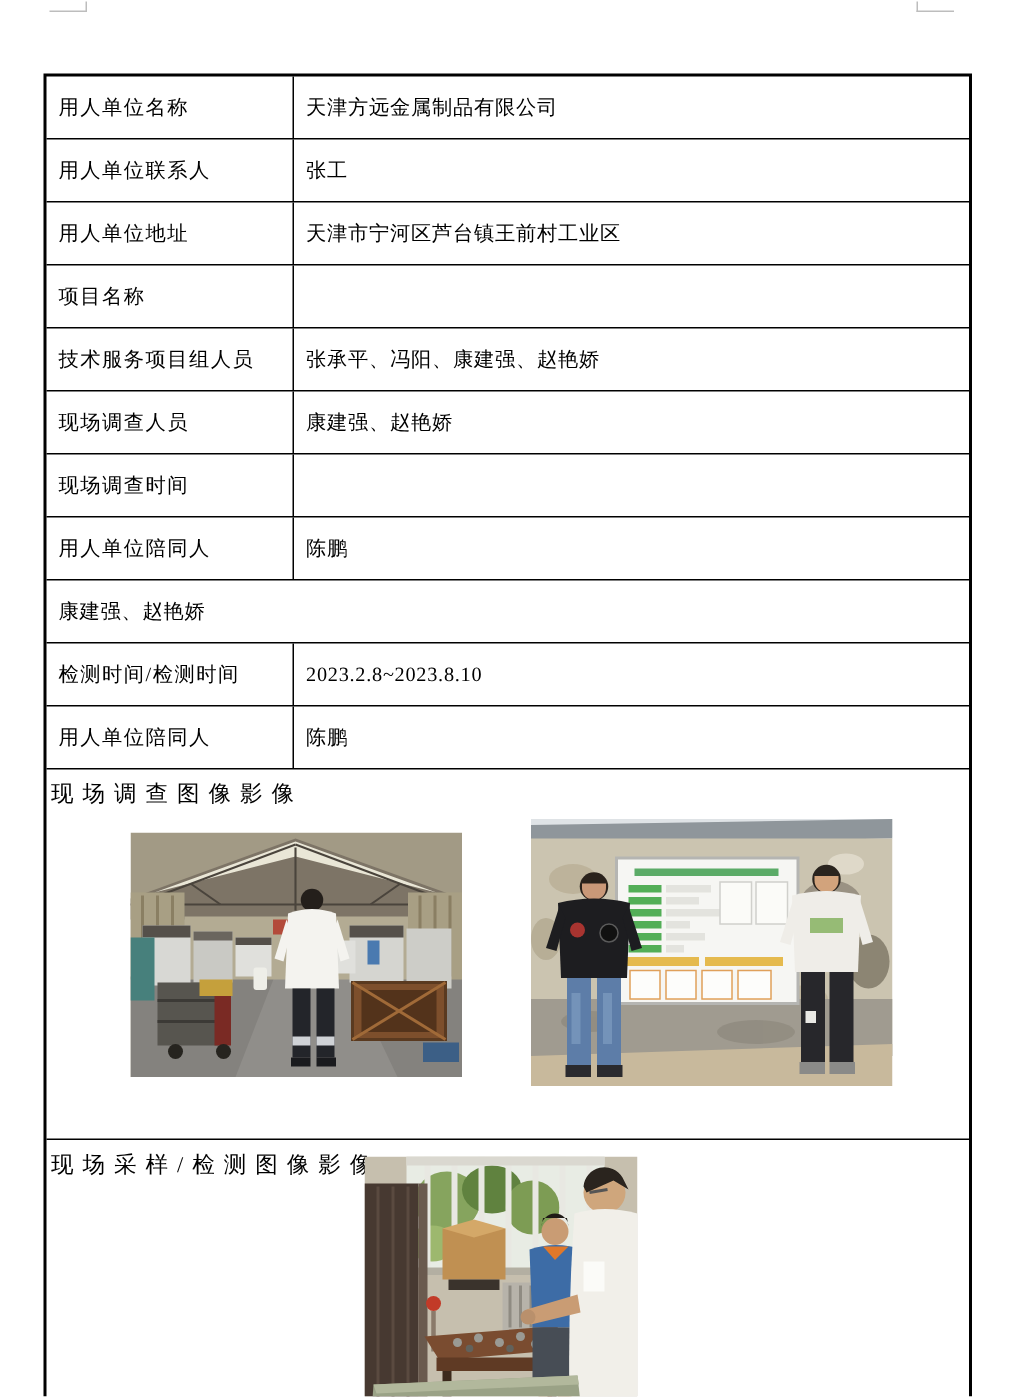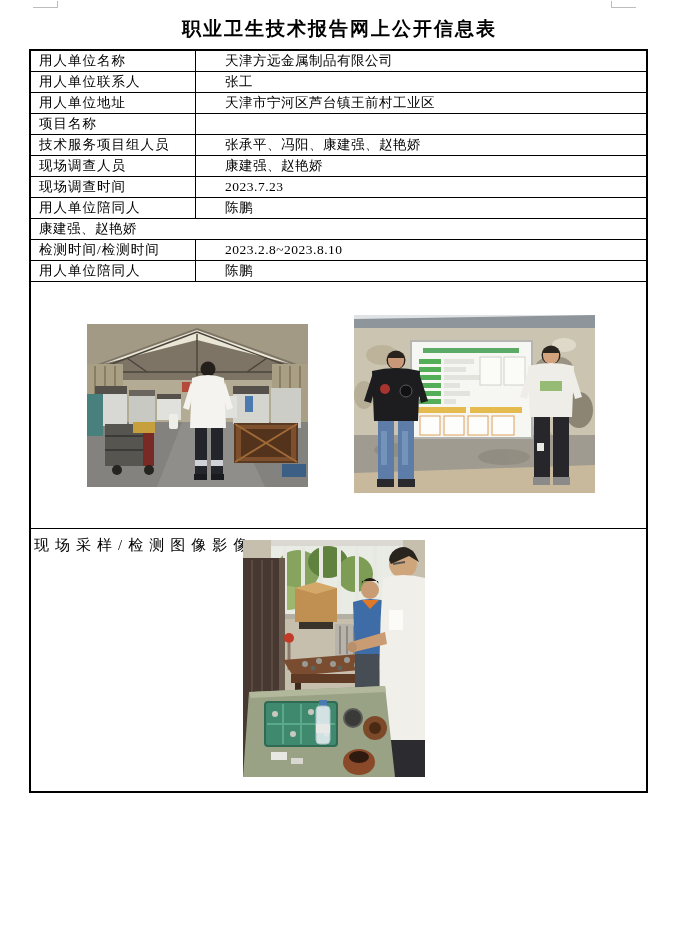--- a/index.html
+++ b/index.html
@@ -21,21 +21,21 @@
     position: absolute; top: 16px; left: 0; width: 100%;
     text-align: center;
     font-size: 19px; font-weight: bold; letter-spacing: 2px;
   }
 
   .info-table {
     position: absolute; left: 29px; top: 49px; width: 619px;
     border: 2px solid #000;
     background: #fff;
   }
-  .info-row { display: flex; height: 21px; border-bottom: 1px solid #000; gap: 21px; }
+  .info-row { display: flex; height: 42px; border-bottom: 1px solid #000; }
   .cell-label {
     width: 165px; border-right: 1px solid #000;
     display: flex; align-items: center;
     padding-left: 8px; font-size: 13.5px; letter-spacing: 1px;
     white-space: nowrap; overflow: hidden;
   }
   .cell-value {
     flex: 1; display: flex; align-items: center;
     padding-left: 8px; font-size: 13.5px; letter-spacing: 0.5px;
     white-space: nowrap; overflow: hidden; text-align: right;
@@ -49,21 +49,20 @@
   .photo { position: absolute; display: block; }
 </style>
 </head>
 <body>
 
 <div class="page">
 
   <div class="crop-mark left"></div>
   <div class="crop-mark right"></div>
 
-  <h1 class="doc-title">职业卫生技术报告网上公开信息表</h1>
 
   <div class="info-table">
 
     <div class="info-row">
       <div class="cell-label">用人单位名称</div>
       <div class="cell-value">天津方远金属制品有限公司</div>
     </div>
     <div class="info-row">
       <div class="cell-label">用人单位联系人</div>
       <div class="cell-value">张工</div>
@@ -78,39 +77,39 @@
     <div class="info-row">
       <div class="cell-label">技术服务项目组人员</div>
       <div class="cell-value">张承平、冯阳、康建强、赵艳娇</div>
     </div>
     <div class="info-row">
       <div class="cell-label">现场调查人员</div>
       <div class="cell-value">康建强、赵艳娇</div>
     </div>
     <div class="info-row">
       <div class="cell-label">现场调查时间</div>
-      <div class="cell-value">2023.7.23</div>
     </div>
     <div class="info-row">
       <div class="cell-label">用人单位陪同人</div>
       <div class="cell-value">陈鹏</div>
     </div>
     <div class="info-row">
       <div class="cell-value">康建强、赵艳娇</div>
     </div>
     <div class="info-row">
       <div class="cell-label">检测时间/检测时间</div>
       <div class="cell-value">2023.2.8~2023.8.10</div>
     </div>
     <div class="info-row">
       <div class="cell-label">用人单位陪同人</div>
       <div class="cell-value">陈鹏</div>
     </div>
 
     <div class="photo-section" style="height:247px;">
+      <div class="section-label">现场调查图像影像</div>
 
       <svg class="photo" style="left:56px; top:42px;" width="221" height="163" viewBox="0 0 221 163">
         <rect x="0" y="0" width="221" height="163" fill="#a29a85"></rect>
         <rect x="0" y="96" width="221" height="67" fill="#84827e"></rect>
         <polygon points="70,163 96,96 146,96 178,163" fill="#908e8a"></polygon>
         <polygon points="0,44 110,4 221,44 221,58 0,58" fill="#7d7466"></polygon>
         <polygon points="16,40 110,6 204,40 110,16" fill="#e9e6d6"></polygon>
         <g stroke="#4a443c" stroke-width="1.4">
           <line x1="110" y1="8" x2="14" y2="44"></line>
             <line x1="110" y1="8" x2="206" y2="44"></line>

